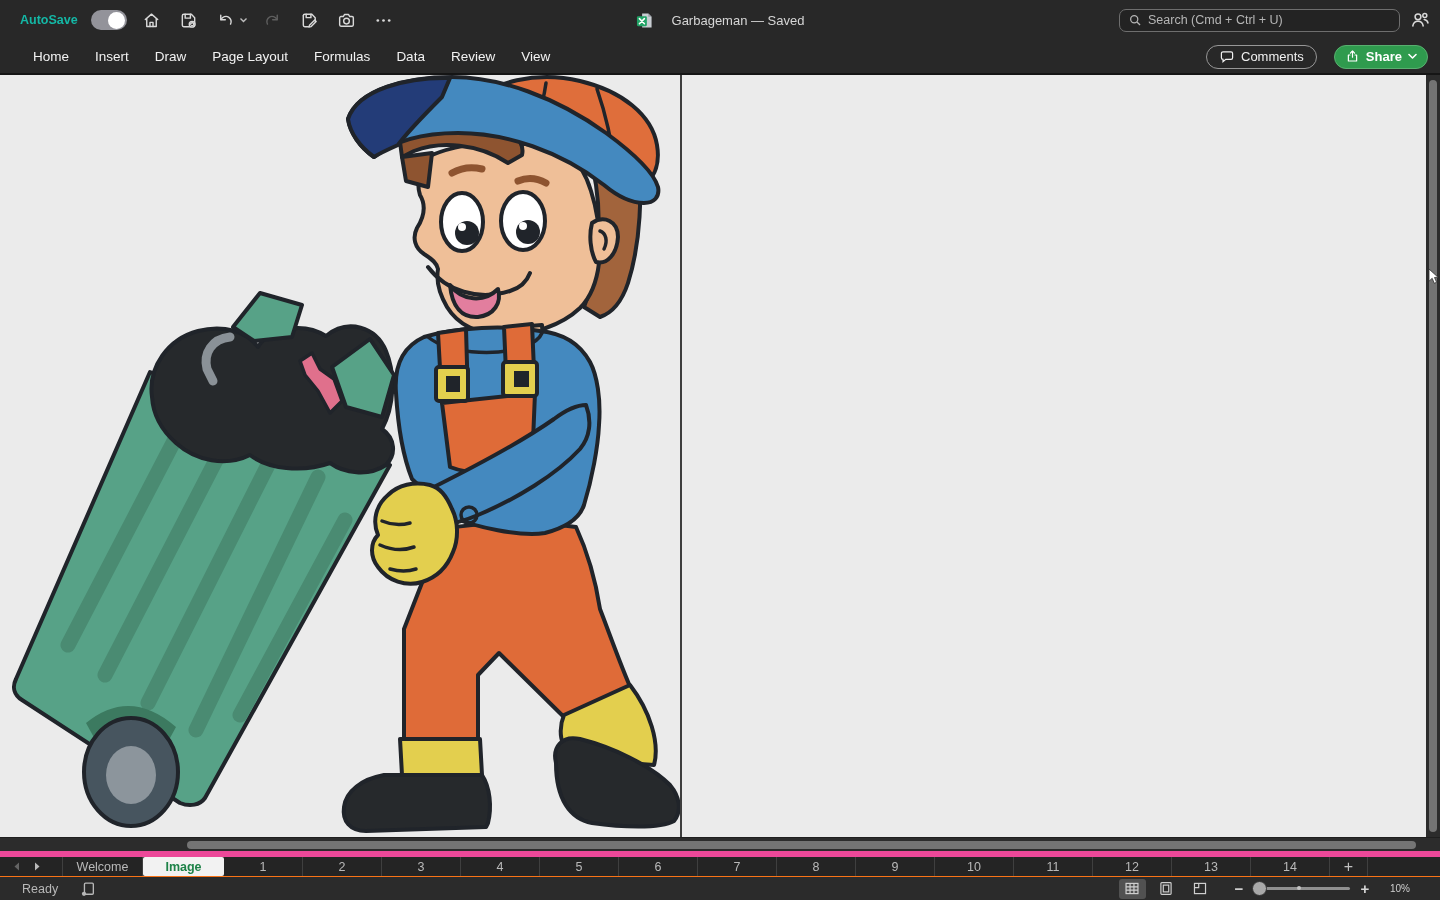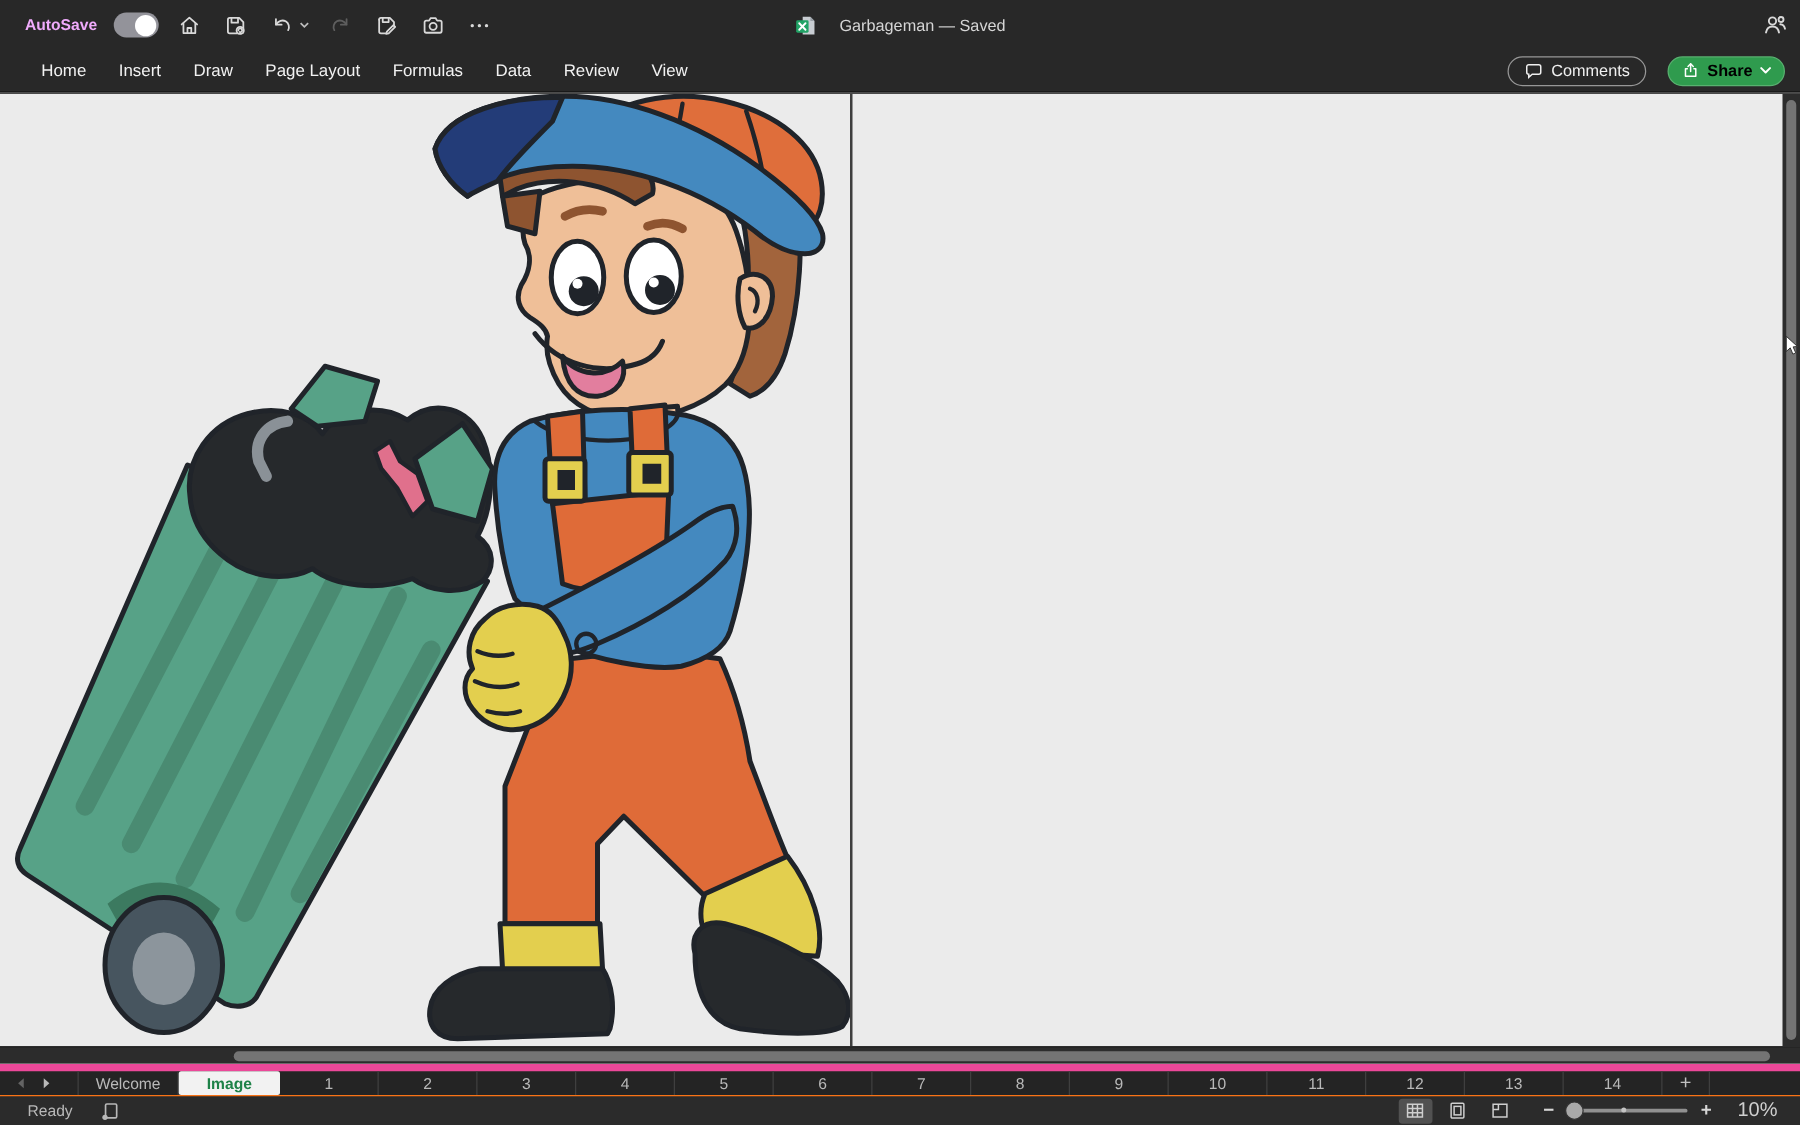--- a/index.html
+++ b/index.html
@@ -6,21 +6,21 @@
     --chrome_bg:#282828; --canvas_bg:#EBEBEB; --accent_green:#2F9B4E; --excel_green:#21A366;
     --active_tab_text:#1E8248; --statusbar_bg:#2B2B2B; --tabbar_bg:#242424;
   }
   *{margin:0;padding:0;box-sizing:border-box;font-family:"Liberation Sans","DejaVu Sans",sans-serif;}
   body{background:#111;}
   .screen{position:relative;width:1440px;height:900px;background:var(--chrome_bg);overflow:hidden;}
 
   
   .topbar{height:40px;display:flex;align-items:center;position:relative;background:var(--chrome_bg);}
   .tb-left{display:flex;align-items:center;padding-left:20px;gap:13px;}
-  .autosave-label{color:#f0abfc;font-size:12.5px;font-weight:700;}
+  .autosave-label{color:#14b8a6;font-size:12.5px;font-weight:700;}
   .toggle{width:36px;height:20px;border-radius:10px;background:#93939A;position:relative;cursor:pointer;}
   .toggle .knob{position:absolute;right:1.5px;top:1.5px;width:17px;height:17px;border-radius:50%;background:#fff;}
   .icon-btn{background:none;border:none;width:24px;height:26px;display:flex;align-items:center;justify-content:center;cursor:pointer;}
   .icon-btn svg{stroke:#d9d9d9;fill:none;stroke-width:1.5;stroke-linecap:round;stroke-linejoin:round;}
   .icon-btn.dim svg{stroke:#5e5e5e;}
   .undo-wrap{display:flex;align-items:center;gap:1px;}
   .tb-title{position:absolute;left:0;right:0;top:0;height:40px;display:flex;align-items:center;justify-content:center;gap:19px;pointer-events:none;text-align:center;}
   .tb-title span{color:#d6d6d6;font-size:13px;}
   .tb-right{margin-left:auto;display:flex;align-items:center;gap:8px;padding-right:8px;}
   .searchbox{width:281px;height:23px;border:1px solid #6E6E6E;border-radius:7px;background:#232323;display:flex;align-items:center;padding:0 8px;gap:6px;}
@@ -29,21 +29,21 @@
   .searchbox input::placeholder{color:#b5b5b5;}
 
   
   .menubar{height:34px;display:flex;align-items:center;background:var(--chrome_bg);border-bottom:1px solid #151515;}
   .menu-items{display:flex;align-items:center;padding-left:20px;}
   .menu-item{color:#f2f2f2;font-size:13.5px;padding:0 13px;height:34px;display:flex;align-items:center;cursor:pointer;background:none;border:none;}
   .menu-actions{margin-left:auto;display:flex;align-items:center;gap:17px;padding-right:12px;}
   .pill-btn{height:24px;border-radius:13px;display:flex;align-items:center;gap:6px;padding:0 12px;font-size:13px;cursor:pointer;}
   .comments-btn{background:transparent;border:1px solid #979797;color:#f0f0f0;}
   .comments-btn svg{stroke:#f0f0f0;fill:none;stroke-width:1.5;}
-  .share-btn{background:var(--accent_green);border:1px solid #58B06F;color:#000000;font-weight:600;padding:0 10px;}
+  .share-btn{background:var(--accent_green);border:1px solid #58B06F;color:#ffffff;font-weight:600;padding:0 10px;}
   .share-btn svg{stroke:#fff;fill:none;stroke-width:1.6;stroke-linecap:round;stroke-linejoin:round;}
 
   
   .canvas{position:relative;height:777px;background:var(--canvas_bg);border-top:1px solid #151515;overflow:hidden;}
   .artwork{position:absolute;left:0;top:0;}
   .page-divider{position:absolute;left:680px;top:0;bottom:14px;width:2px;background:#3E3E3E;}
   .hscrollbar{position:absolute;left:0;right:0;bottom:0;height:14px;background:#2C2C2C;border-top:1px solid #1f1f1f;}
   .hthumb{position:absolute;left:187px;right:24px;top:3px;height:8px;border-radius:4px;background:#747474;}
   .vscrollbar{position:absolute;right:0;top:0;bottom:14px;width:14px;background:#2C2C2C;}
   .vthumb{position:absolute;left:3px;top:5px;bottom:5px;width:8px;border-radius:4px;background:#747474;}
@@ -81,21 +81,21 @@
   .sb-fill{flex:1;}
   .view-btns{display:flex;align-items:center;gap:7px;}
   .view-btn{width:27px;height:20px;border:none;background:transparent;border-radius:3px;display:flex;align-items:center;justify-content:center;cursor:pointer;}
   .view-btn.active{background:#515151;}
   .view-btn svg{stroke:#cfcfcf;fill:none;stroke-width:1.4;}
   .zoomctl{display:flex;align-items:center;margin-left:16px;}
   .zoom-minus,.zoom-plus{background:none;border:none;color:#d6d6d6;font-size:15px;font-weight:700;width:18px;cursor:pointer;line-height:1;}
   .slider{position:relative;width:96px;height:3px;background:#909090;border-radius:2px;margin:0 6px;}
   .slider .tick{position:absolute;left:45%;top:-1px;width:4px;height:4px;border-radius:50%;background:#c4c4c4;}
   .slider .thumb{position:absolute;left:-2px;top:-6.5px;width:15px;height:15px;border-radius:50%;background:#A9A9A9;border:1px solid #333;cursor:pointer;}
-  .zoom-pct{color:#cfcfcf;font-size:16px;margin-left:16px;padding-right:18px;cursor:pointer;}
+  .zoom-pct{color:#cfcfcf;font-size:10px;margin-left:16px;padding-right:30px;cursor:pointer;}
 </style>
 </head>
 <body>
 
 <div class="screen">
 
   <header class="topbar">
     <div class="tb-left">
       <span class="autosave-label">AutoSave</span>
       <div class="toggle">
@@ -161,20 +161,27 @@
       <svg width="17" height="17" viewBox="0 0 18 18">
           <path d="M6.5 1.5 H13 L16.5 5 V16.5 H6.5 Z" fill="#C8CDD2"></path>
           <path d="M13 1.5 L16.5 5 H13 Z" fill="#9AA1A8"></path>
           <rect x="1" y="4.5" width="10.5" height="10.5" rx="1.2" fill="var(--excel_green)"></rect>
           <path d="M3.6 7 L8.9 12.5 M8.9 7 L3.6 12.5" stroke="#fff" stroke-width="1.6" stroke-linecap="round"></path>
         </svg>
       <span>Garbageman — Saved</span>
     </div>
 
     <div class="tb-right">
+      <div class="searchbox">
+        <svg width="14" height="14" viewBox="0 0 18 18">
+            <circle cx="8" cy="8" r="4.6"></circle>
+            <path d="M11.5 11.5 L15.5 15.5"></path>
+          </svg>
+        <input placeholder="Search (Cmd + Ctrl + U)" style="">
+      </div>
       <button class="icon-btn">
         <svg width="20" height="20" viewBox="0 0 20 20">
             <circle cx="8" cy="6.8" r="2.9"></circle>
             <path d="M2.8 16 C3.4 12.7 5.6 11.2 8 11.2 C10.4 11.2 12.6 12.7 13.2 16"></path>
             <circle cx="14.8" cy="5.6" r="2"></circle>
             <path d="M14.2 9.4 C16.2 9.6 17.6 10.9 18 13"></path>
           </svg>
       </button>
     </div>
   </header>

